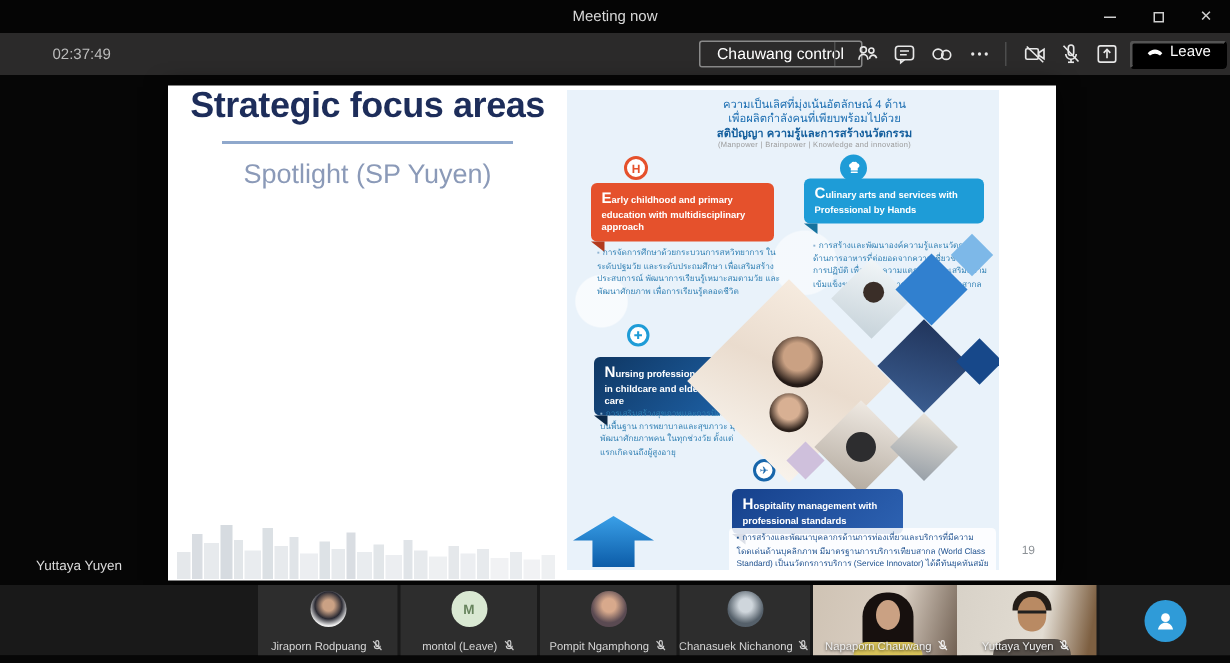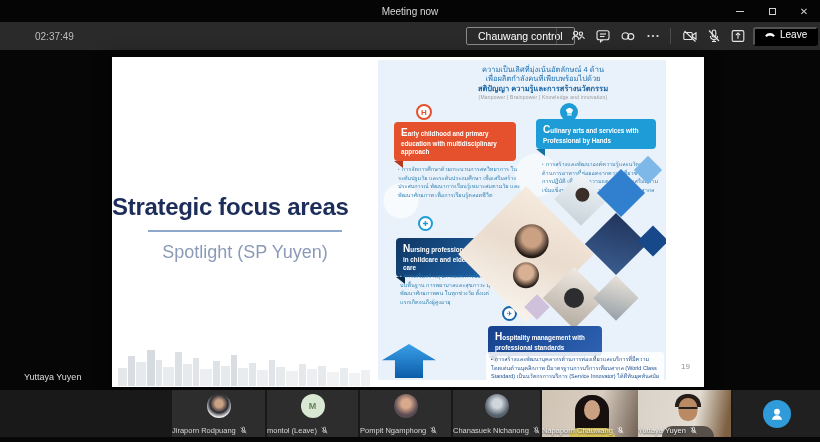--- a/index.html
+++ b/index.html
@@ -30,21 +30,21 @@
   .leave-btn{position:absolute;left:753px;top:5px;height:19px;padding:0 9px;border-radius:3px;
              background:#000000;color:#fff;font-size:10px;display:flex;align-items:flex-start;gap:4px;}
 
   
   .stage{position:absolute;left:0;top:50px;width:820px;height:340px;background:#060606;}
   .presenter-label{position:absolute;left:24px;top:322px;font-size:9px;color:#dcdcdc;}
 
   .slide{position:absolute;left:112px;top:7px;width:592px;height:330px;background:#ffffff;
          box-shadow:0 0 14px rgba(0,0,0,.7);overflow:hidden;}
   .slide-left{position:absolute;left:0;top:0;width:266px;height:330px;}
-  .sl-title{margin-top:136px;font-size:24px;font-weight:600;color:#1d2d5a;letter-spacing:-.3px;}
+  .sl-title{text-align:center;font-size:24px;font-weight:600;color:#1d2d5a;letter-spacing:-.3px;}
   .sl-rule{width:194px;height:2px;background:#8fa8cc;margin:9px auto 0 auto;}
   .sl-subtitle{margin-top:10px;text-align:center;font-size:18px;color:#8b9ab8;}
   .skyline{position:absolute;left:4px;bottom:1px;}
 
   .pagenum{position:absolute;right:14px;bottom:16px;font-size:8px;color:#8c9196;}
 
   
   .panel{position:absolute;left:266px;top:3px;width:288px;height:320px;background:#e9f2fa;overflow:hidden;
     background-image:
       radial-gradient(circle 18px at 8% 44%, rgba(255,255,255,.7) 0 17px, transparent 18px),
@@ -114,21 +114,21 @@
   .t1{left:172px;width:93px;} .t2{left:267px;width:91px;} .t3{left:360px;width:91px;}
   .t4{left:453px;width:87px;} .t5{left:542px;width:99px;} .t6{left:638px;width:93px;}
   .t7{left:733px;width:87px;background:#202020;}
   .tile-av{position:absolute;left:50%;top:4px;transform:translateX(-50%);width:24px;height:24px;}
   .av-jiraporn{background:radial-gradient(circle at 50% 40%,#caa184 20%,#2a2a33 48%,#ececec 72%);}
   .av-montol{background:#d9e8d2;color:#66835c;font-size:9px;font-weight:bold;}
   .av-pompit{background:radial-gradient(circle at 50% 40%,#d8a98c 24%,#5a4a52 62%);}
   .av-chanasuek{background:radial-gradient(circle at 50% 40%,#cfd6dc 24%,#55606a 64%);}
   .av-self{position:absolute;left:50%;top:50%;transform:translate(-50%,-50%);width:28px;height:28px;background:#2f9bd8;}
   .name-row{position:absolute;bottom:2px;left:0;width:100%;display:flex;align-items:center;
-            justify-content:flex-start;gap:3px;font-size:7.5px;color:#d6d6d6;white-space:nowrap;}
+            justify-content:center;gap:3px;font-size:7.5px;color:#d6d6d6;white-space:nowrap;}
   .video .name-row{color:#f0f0f0;text-shadow:0 1px 2px rgba(0,0,0,.85);}
   .mic-off{width:9px;height:9px;flex:0 0 auto;}
 
   .video-napaporn{background:linear-gradient(105deg,#cfc3b4 0%,#d9cec2 55%,#6b5a4c 100%);}
   .video-yuttaya{background:linear-gradient(100deg,#d8d2c8 0%,#e2dcd2 62%,#7d5f41 94%);}
   .vp-hair{position:absolute;left:50%;top:5px;transform:translateX(-50%);width:34px;height:40px;
            border-radius:16px 16px 8px 8px;background:#17100e;}
   .vp-face{position:absolute;left:50%;top:10px;transform:translateX(-50%);width:16px;height:20px;
            border-radius:50%;background:#caa183;}
   .vp-shirt{position:absolute;left:50%;bottom:0;transform:translateX(-50%);width:46px;height:9px;

